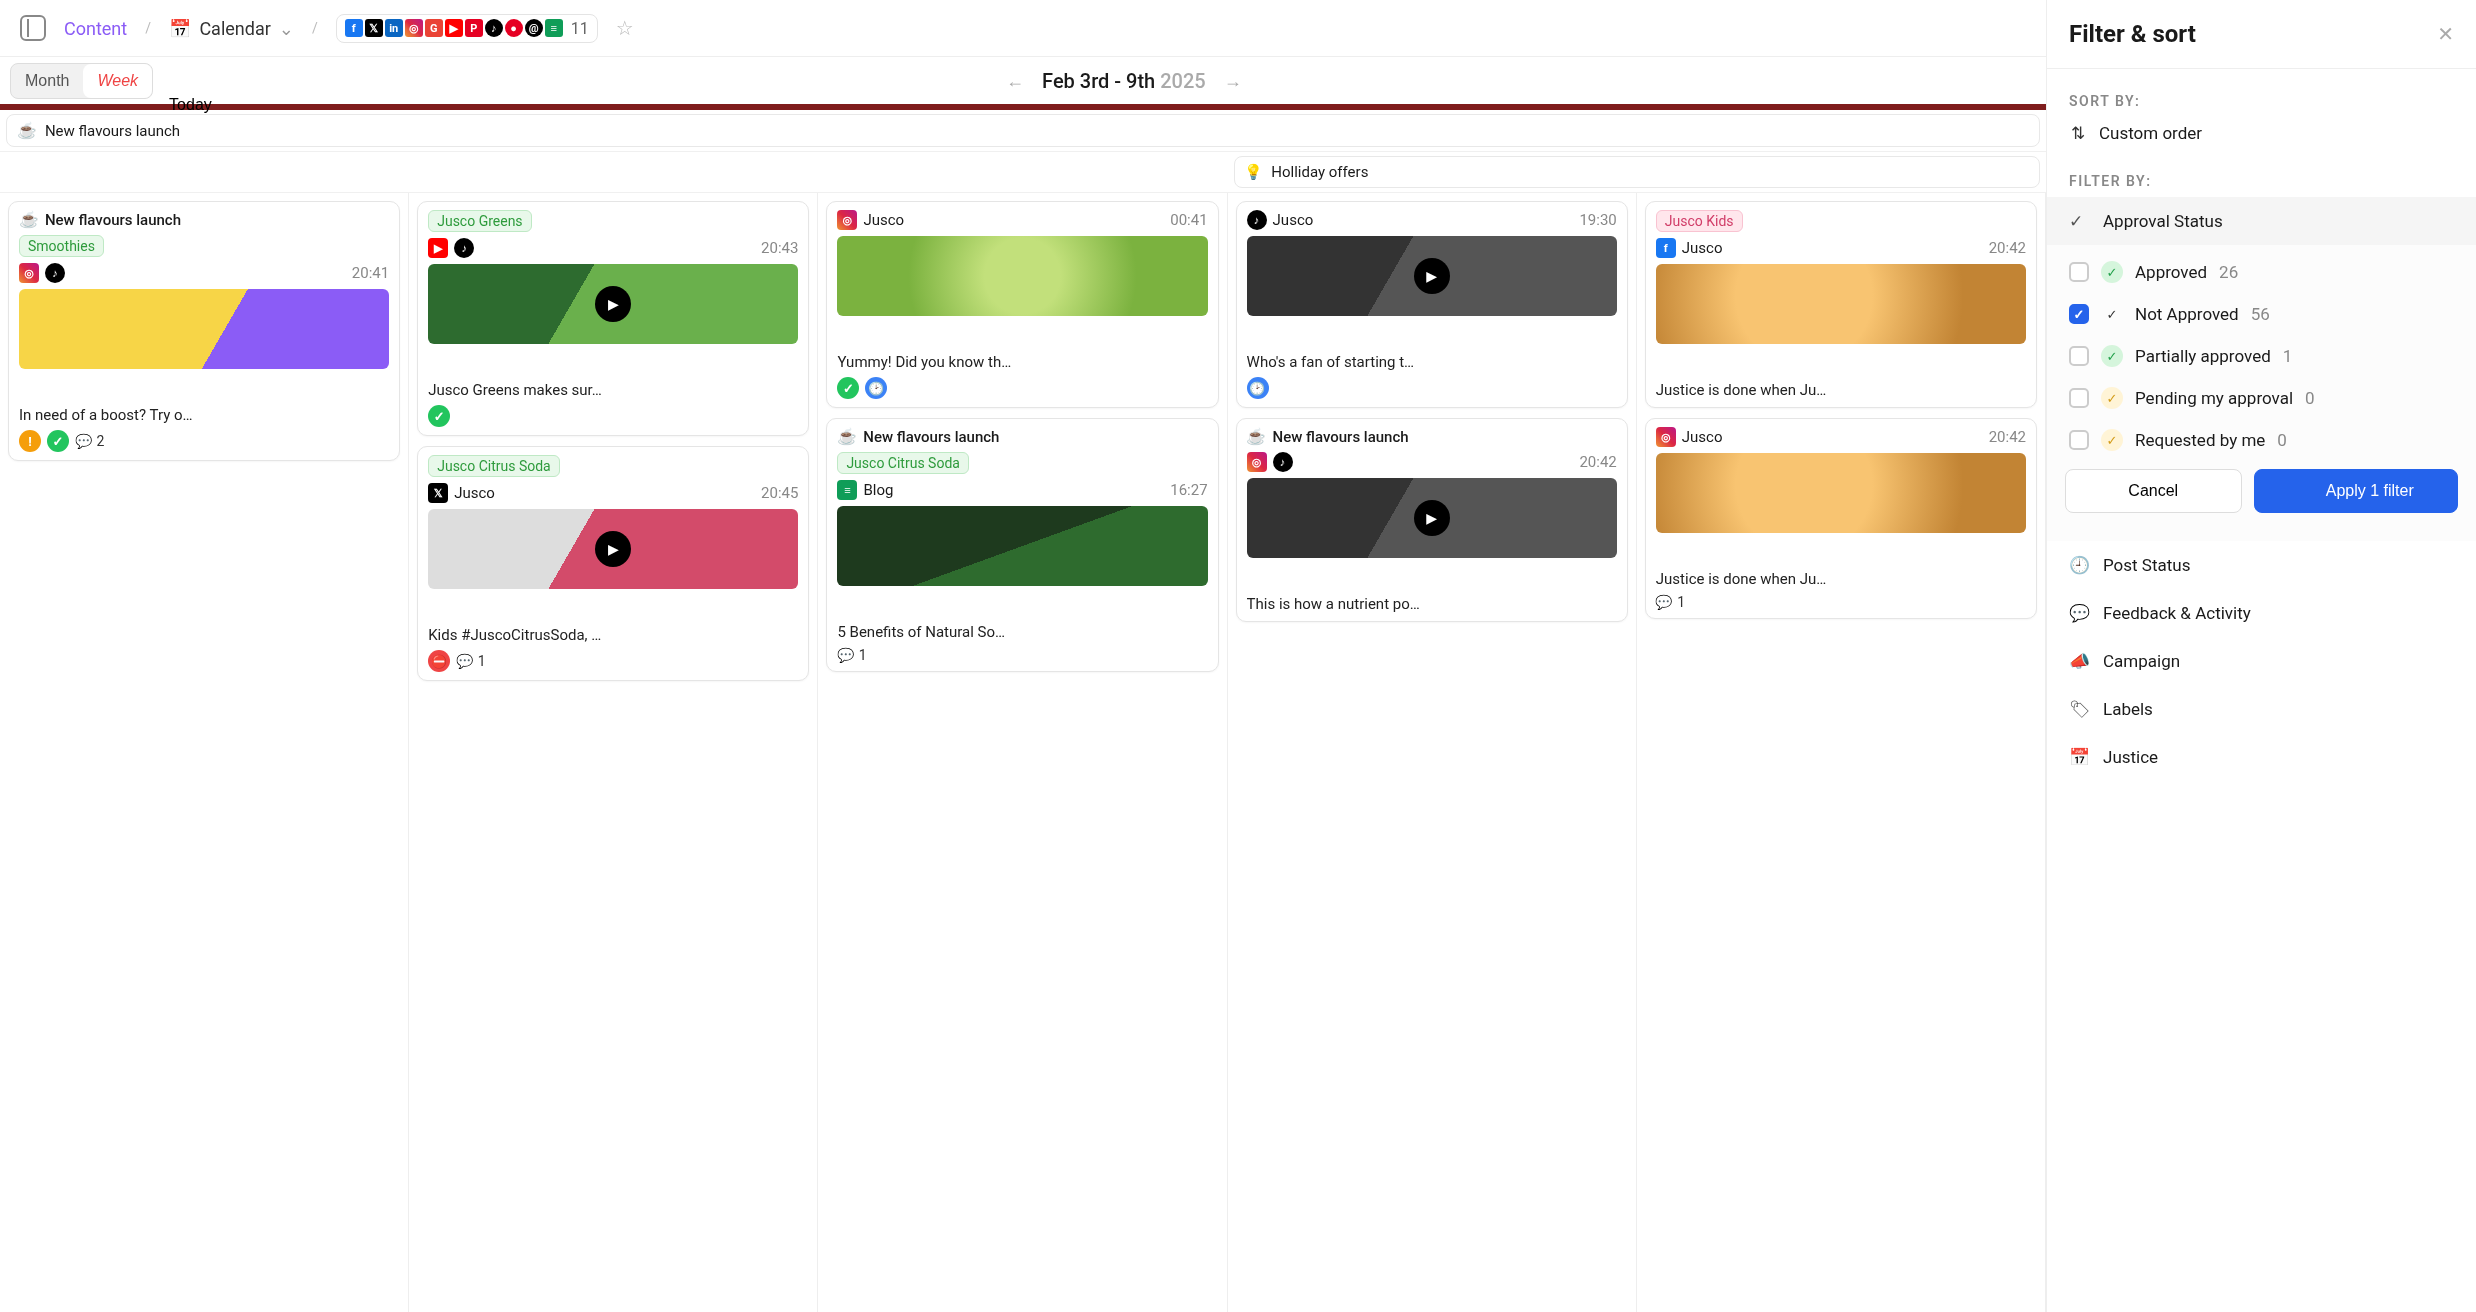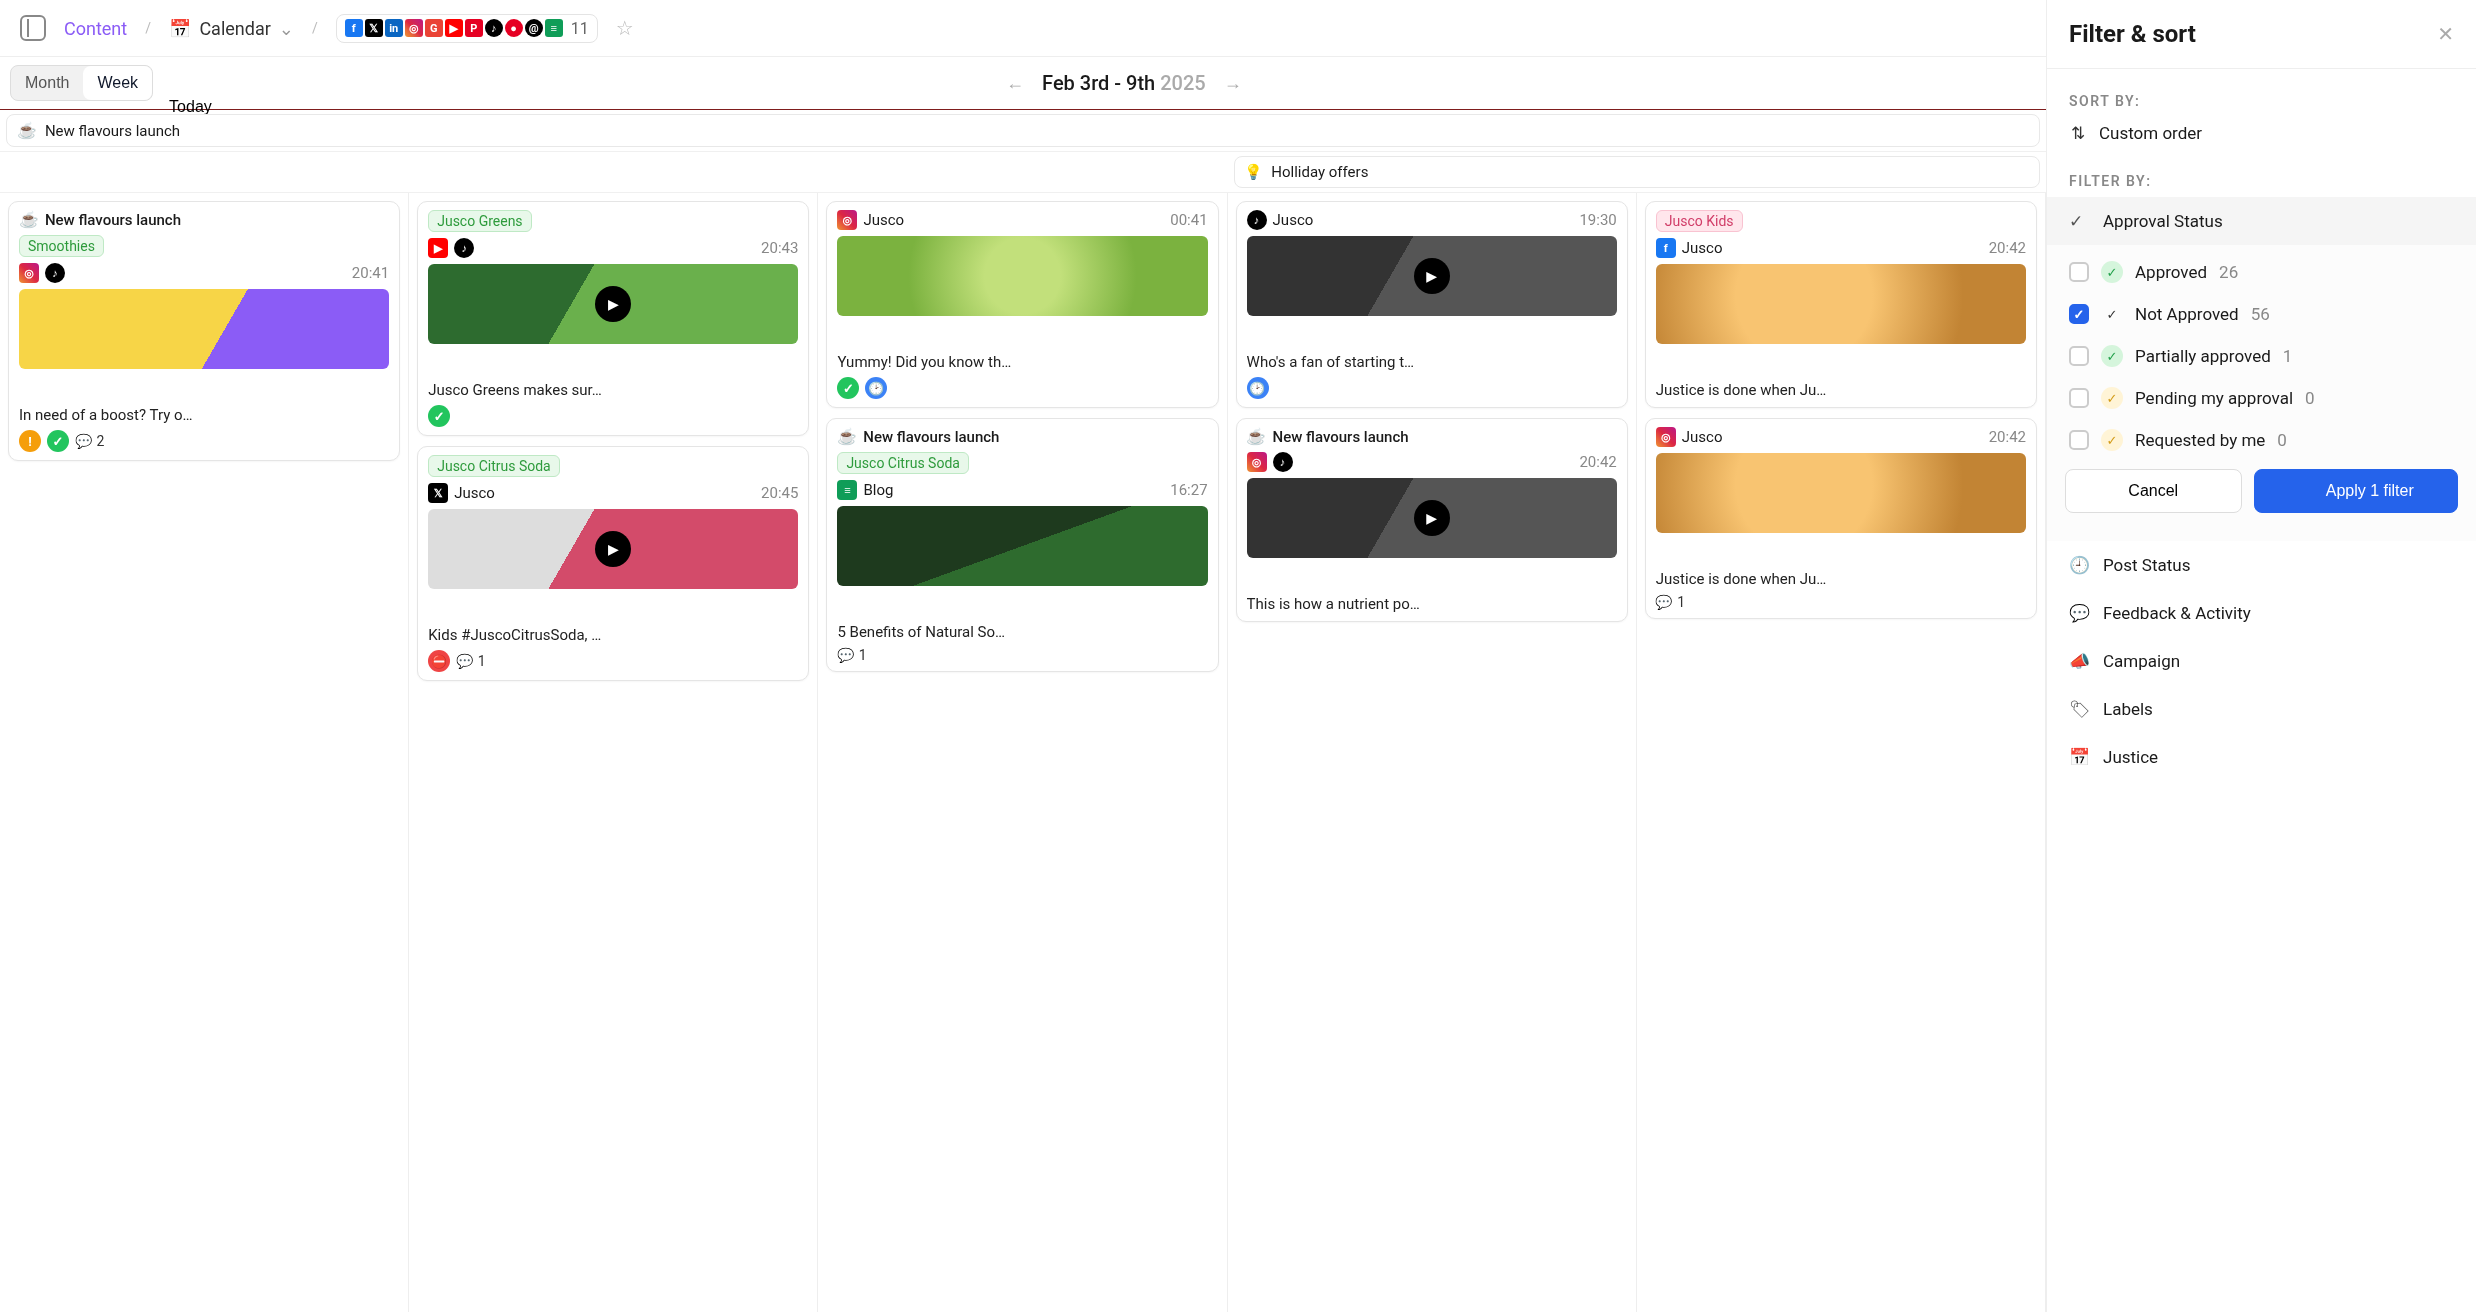--- a/index.html
+++ b/index.html
@@ -11,24 +11,24 @@
 .sq-icon::after{content:"";position:absolute;left:5px;top:2px;bottom:2px;width:2px;background:#888;}
 .crumb { color: #8b5cf6; font-size: 18px; }
 .crumb-sep { color: #bbb; }
 .crumb-cal { display:flex; align-items:center; gap:8px; color:#333; font-size:18px; cursor:pointer;}
 .crumb-cal .chev{ color:#999; }
 .network-pill { display:flex; align-items:center; border:1px solid #e4e4e4; border-radius:8px; padding:4px 8px; gap:2px;}
 .net { width:18px; height:18px; border-radius:3px; display:flex; align-items:center; justify-content:center; font-size:11px; color:#fff; font-weight:bold;}
 .net.fb{background:#1877f2;} .net.x{background:#000;} .net.in{background:#0a66c2;} .net.ig{background:linear-gradient(45deg,#f09433,#e6683c,#dc2743,#cc2366,#bc1888);} .net.gg{background:#ea4335;} .net.yt{background:#ff0000;} .net.pin{background:#e60023;} .net.tk{background:#000;border-radius:50%;} .net.pi{background:#e60023;border-radius:50%;} .net.th{background:#000;border-radius:50%;} .net.doc{background:#0f9d58;}
 .net-count{ font-size:16px; color:#666; margin-left:6px;}
 .star{ color:#bbb; font-size:20px; cursor:pointer;}
-.subbar{ display:flex; align-items:center; padding:22px 10px; border-top:1px solid #eee; border-bottom:1px solid #7f1d1d; height:54px;}
+.subbar{ display:flex; align-items:center; padding:22px 10px; border-top:1px solid #eee; border-bottom:6px solid #7f1d1d; height:54px;}
 .seg { display:flex; border:1px solid #ddd; border-radius:8px; background:#f1f1f1;}
 .seg button{ border:none; padding:8px 14px; font-size:16px; background:transparent; cursor:pointer; border-radius:8px; color:#555;}
-.seg button.active{ background:#fff; color:#0f172a;}
+.seg button.active{ background:#fff; color:#ef4444;font-style:italic;}
 .today-btn{ margin-left:16px; font-size:16px; background:none; border:none; cursor:pointer;margin-top:48px;}
 .date-nav{ flex:1; display:flex; justify-content:center; align-items:center; gap:18px;}
 .arrow{ color:#aaa; cursor:pointer; font-size:18px;}
 .date-range{ font-size:20px; font-weight:500;}
 .date-range .yr{ color:#aaa;}
 .dayheaders{ display:grid; grid-template-columns: repeat(5, 1fr); border-bottom:1px solid #eee;}
 .dayheaders .dh{ text-align:center; padding:8px 0; color:#666; font-weight:500; font-size:15px;}
 .banner-row{ display:grid; grid-template-columns: repeat(5,1fr); border-bottom:1px solid #f0f0f0;}
 .banner{ margin:4px 6px; border:1px solid #e8e8e8; border-radius:8px; background:#fff; padding:6px 10px; display:flex; align-items:center; gap:8px; font-size:15px;}
 .banner .cup{color:#7b5cff;}

